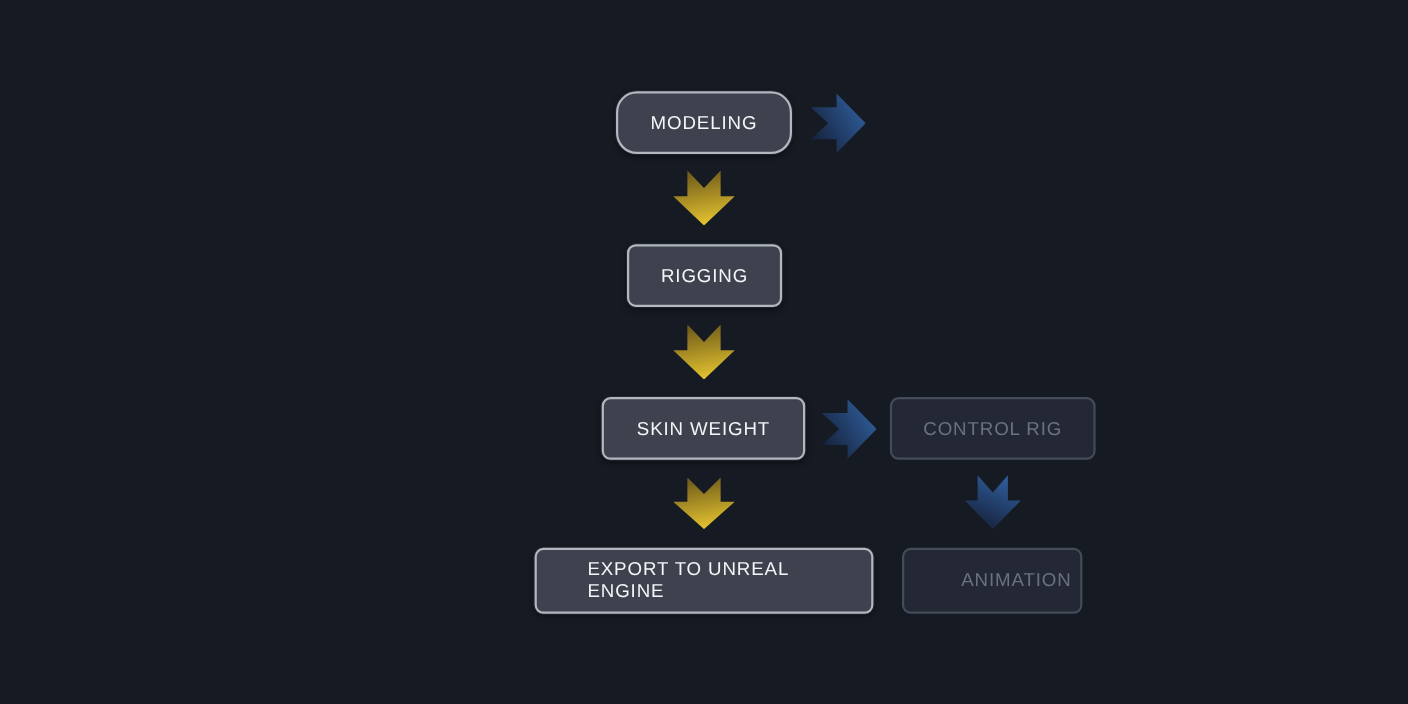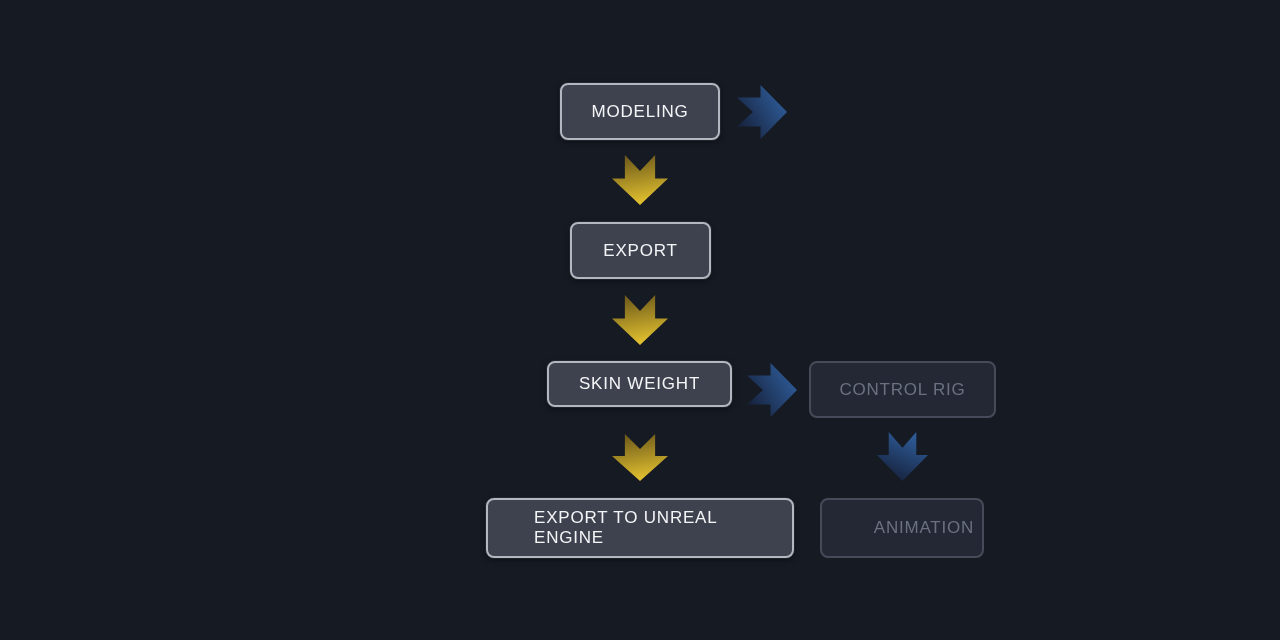--- a/index.html
+++ b/index.html
@@ -58,24 +58,24 @@
     background: linear-gradient(170deg, var(--arrow-gold-start) 5%, var(--arrow-gold-end) 95%);
   }
   .arrow.blue.right {
     background: linear-gradient(60deg, var(--arrow-blue-start) 8%, var(--arrow-blue-end) 92%);
   }
   .arrow.blue.down {
     background: linear-gradient(205deg, var(--arrow-blue-end) 8%, var(--arrow-blue-start) 92%);
   }
 
   
-  #n-modeling    { left: 560px; top: 83px;  width: 160px; height: 57px; }
+  #n-modeling    { left: 560px; top: 83px;  width: 160px; height: 57px; border-radius: 19px; }
   #n-uv-unwrap   { left: 798px; top: 83px;  width: 175px; height: 57px; }
   #n-rigging     { left: 570px; top: 222px; width: 141px; height: 57px; }
-  #n-skin-weight { left: 547px; top: 361px; width: 185px; height: 46px; }
+  #n-skin-weight { left: 547px; top: 361px; width: 185px; height: 57px; }
   #n-control-rig { left: 809px; top: 361px; width: 187px; height: 57px; }
   #n-export      { left: 486px; top: 498px; width: 308px; height: 60px; padding-left: 46px; }
   #n-animation   { left: 820px; top: 498px; width: 164px; height: 60px; padding-left: 44px; }
 
   
   #a-modeling-uv        { left: 737px; top: 85px;  width: 50px; height: 54px; }
   #a-modeling-rigging   { left: 612px; top: 155px; width: 56px; height: 50px; }
   #a-rigging-skin       { left: 612px; top: 295px; width: 56px; height: 50px; }
   #a-skin-control       { left: 747px; top: 363px; width: 50px; height: 54px; }
   #a-skin-export        { left: 612px; top: 434px; width: 56px; height: 47px; }
@@ -87,21 +87,21 @@
 <div class="stage">
 
   <div class="node active" id="n-modeling">
     <span class="node-label">MODELING</span>
   </div>
   <div class="arrow blue right" id="a-modeling-uv"></div>
 
   <div class="arrow gold down" id="a-modeling-rigging"></div>
 
   <div class="node active" id="n-rigging">
-    <span class="node-label">EXPORT</span>
+    <span class="node-label">RIGGING</span>
   </div>
 
   <div class="arrow gold down" id="a-rigging-skin"></div>
 
   <div class="node active" id="n-skin-weight">
     <span class="node-label">SKIN WEIGHT</span>
   </div>
   <div class="arrow blue right" id="a-skin-control"></div>
   <div class="node dim" id="n-control-rig">
     <span class="node-label">CONTROL RIG</span>

